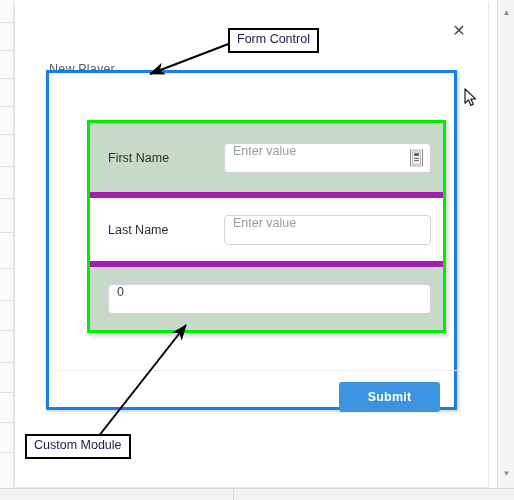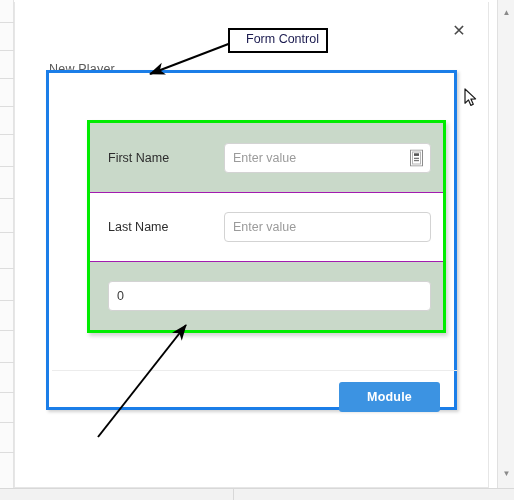--- a/index.html
+++ b/index.html
@@ -108,39 +108,39 @@
 
   .field-row {
     position: relative;
     height: 69px;
     display: flex;
     align-items: center;
     padding: 0 12px 0 18px;
     background: #ffffff;
   }
   .field-row.shaded { background: #c9d9c9; }
-  .field-row.divided { border-top: 1px solid #a21caf; }
+  .field-row.divided { border-top: 6px solid #a21caf; }
 
   .field-label {
     width: 116px;
     flex: 0 0 116px;
     font-size: 12.5px;
     color: #2d2d2d;
     white-space: nowrap;
   }
 
   .field-input {
     position: relative;
     flex: 1 1 auto;
     height: 30px;
     background: #ffffff;
     border: 1px solid #d3d3d3;
     border-radius: 4px;
     display: flex;
-    align-items: center;
+    align-items: flex-start;
     padding: 0 8px;
   }
   .field-input .txt {
     font-size: 12.5px;
     color: #9b9b9b;
     white-space: nowrap;
   }
   .field-input .txt.filled { color: #3a3a3a; }
 
   .input-addon {
@@ -199,21 +199,21 @@
   }
 
   
   .anno-box {
     position: absolute;
     border: 2px solid #000000;
     background: #ffffff;
     color: #1b1b4f;
     font-size: 12.5px;
     font-family: "Liberation Sans", sans-serif;
-    padding: 3px 7px 4px 16px;
+    padding: 3px 7px 4px 7px;
     white-space: nowrap;
     line-height: 1.1;
   }
   #anno-form-control { left: 228px; top: 28px; }
   #anno-custom-module { left: 25px; top: 434px; }
 
   .anno-svg {
     position: absolute;
     left: 0; top: 0;
     width: 514px; height: 500px;
@@ -292,21 +292,21 @@
         <div class="field-row shaded divided">
           <div class="field-input">
             <span class="txt filled">0</span>
           </div>
         </div>
 
       </div>
 
       <div class="modal-footer-rule"></div>
 
-      <button class="submit-btn">Module</button>
+      <button class="submit-btn">Submit</button>
 
     </div>
   </div>
 
   <div class="scrollbar">
     <div class="scroll-arrow up">▲</div>
     <div class="scroll-thumb"></div>
     <div class="scroll-arrow down">▼</div>
   </div>
 
@@ -315,20 +315,21 @@
       <marker id="arrowhead" markerWidth="9" markerHeight="9" refX="7.5" refY="3.2" orient="auto" markerUnits="strokeWidth">
         <path d="M0,0 L8,3.2 L0,6.4 L2.2,3.2 z" fill="#000000"></path>
       </marker>
     </defs>
     <line x1="231" y1="43" x2="150" y2="74" stroke="#000000" stroke-width="2" marker-end="url(#arrowhead)"></line>
     <line x1="98" y1="437" x2="186" y2="325" stroke="#000000" stroke-width="2" marker-end="url(#arrowhead)"></line>
   </svg>
 
   <div class="anno-box" id="anno-form-control">Form Control</div>
 
+  <div class="anno-box" id="anno-custom-module">Custom Module</div>
 
   <div class="cursor">
     <svg width="14" height="20" viewBox="0 0 14 20">
       <path d="M1,1 L1,15.2 L4.5,11.9 L6.9,17.4 L9.3,16.3 L6.9,11.1 L11.6,10.9 Z" fill="#ffffff" stroke="#1a1a1a" stroke-width="1.2" stroke-linejoin="round"></path>
     </svg>
   </div>
 
 </div>
 
 </body></html>

